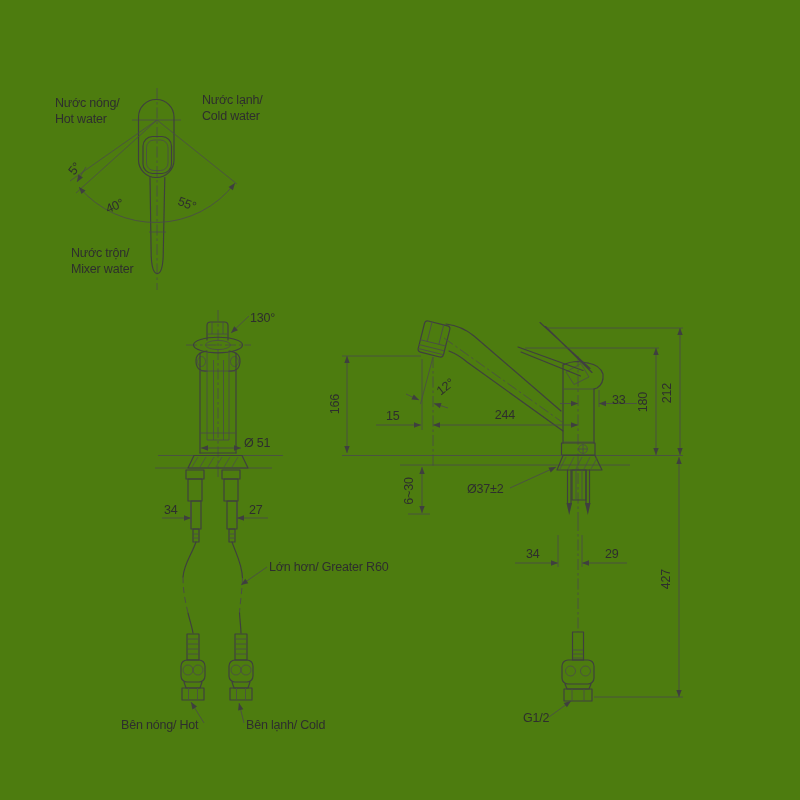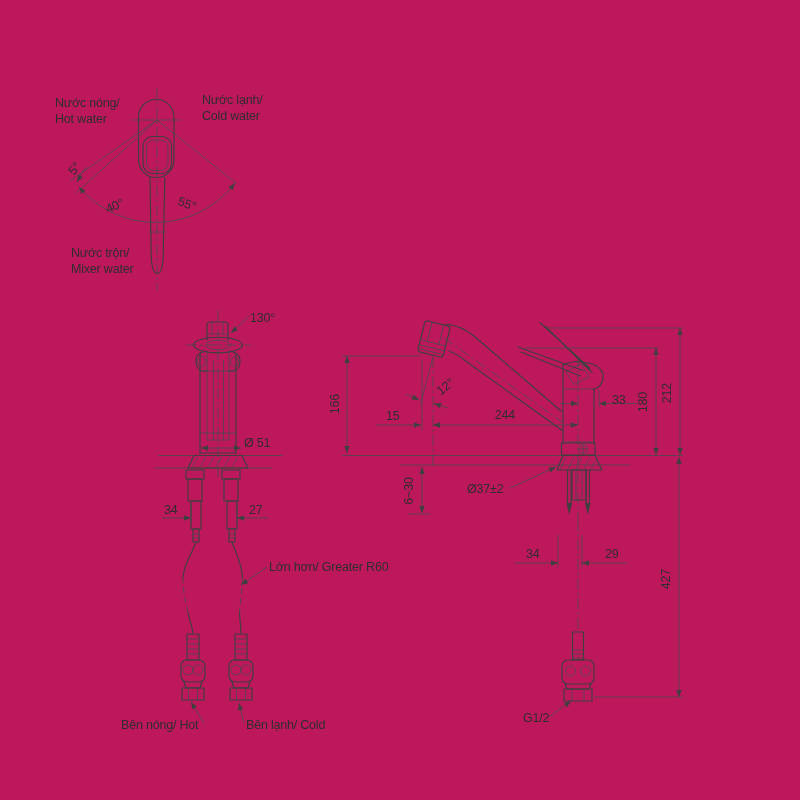--- a/index.html
+++ b/index.html
@@ -1,16 +1,16 @@
 <!DOCTYPE html>
 <html><head>
 <meta charset="utf-8">
 <style>
   html,body{margin:0;padding:0;background:#ffffff;}
-  .stage{position:relative;width:800px;height:800px;background:#be185d;overflow:hidden;
+  .stage{position:relative;width:800px;height:800px;background:#4d7c0f;overflow:hidden;
          font-family:"Liberation Sans", sans-serif;}
   svg text{font-family:"Liberation Sans", sans-serif;fill:#2e2e2e;font-size:12.5px;letter-spacing:-0.2px;}
   svg .dimtxt{font-size:12.5px;}
   .ln{fill:none;stroke:#3f3f3f;stroke-width:1.15;stroke-linecap:round;stroke-linejoin:round;}
   .thin{fill:none;stroke:#4a4a4a;stroke-width:0.8;}
   .dim{fill:none;stroke:#4a4a4a;stroke-width:0.85;}
   .cl{fill:none;stroke:#4a4a4a;stroke-width:0.8;stroke-dasharray:11 3 2.5 3;}
   .dsh{fill:none;stroke:#4a4a4a;stroke-width:0.9;stroke-dasharray:6 4;}
   .hatch{fill:none;stroke:#4a4a4a;stroke-width:0.7;}
   .solidfill{fill:#3f3f3f;stroke:none;}

